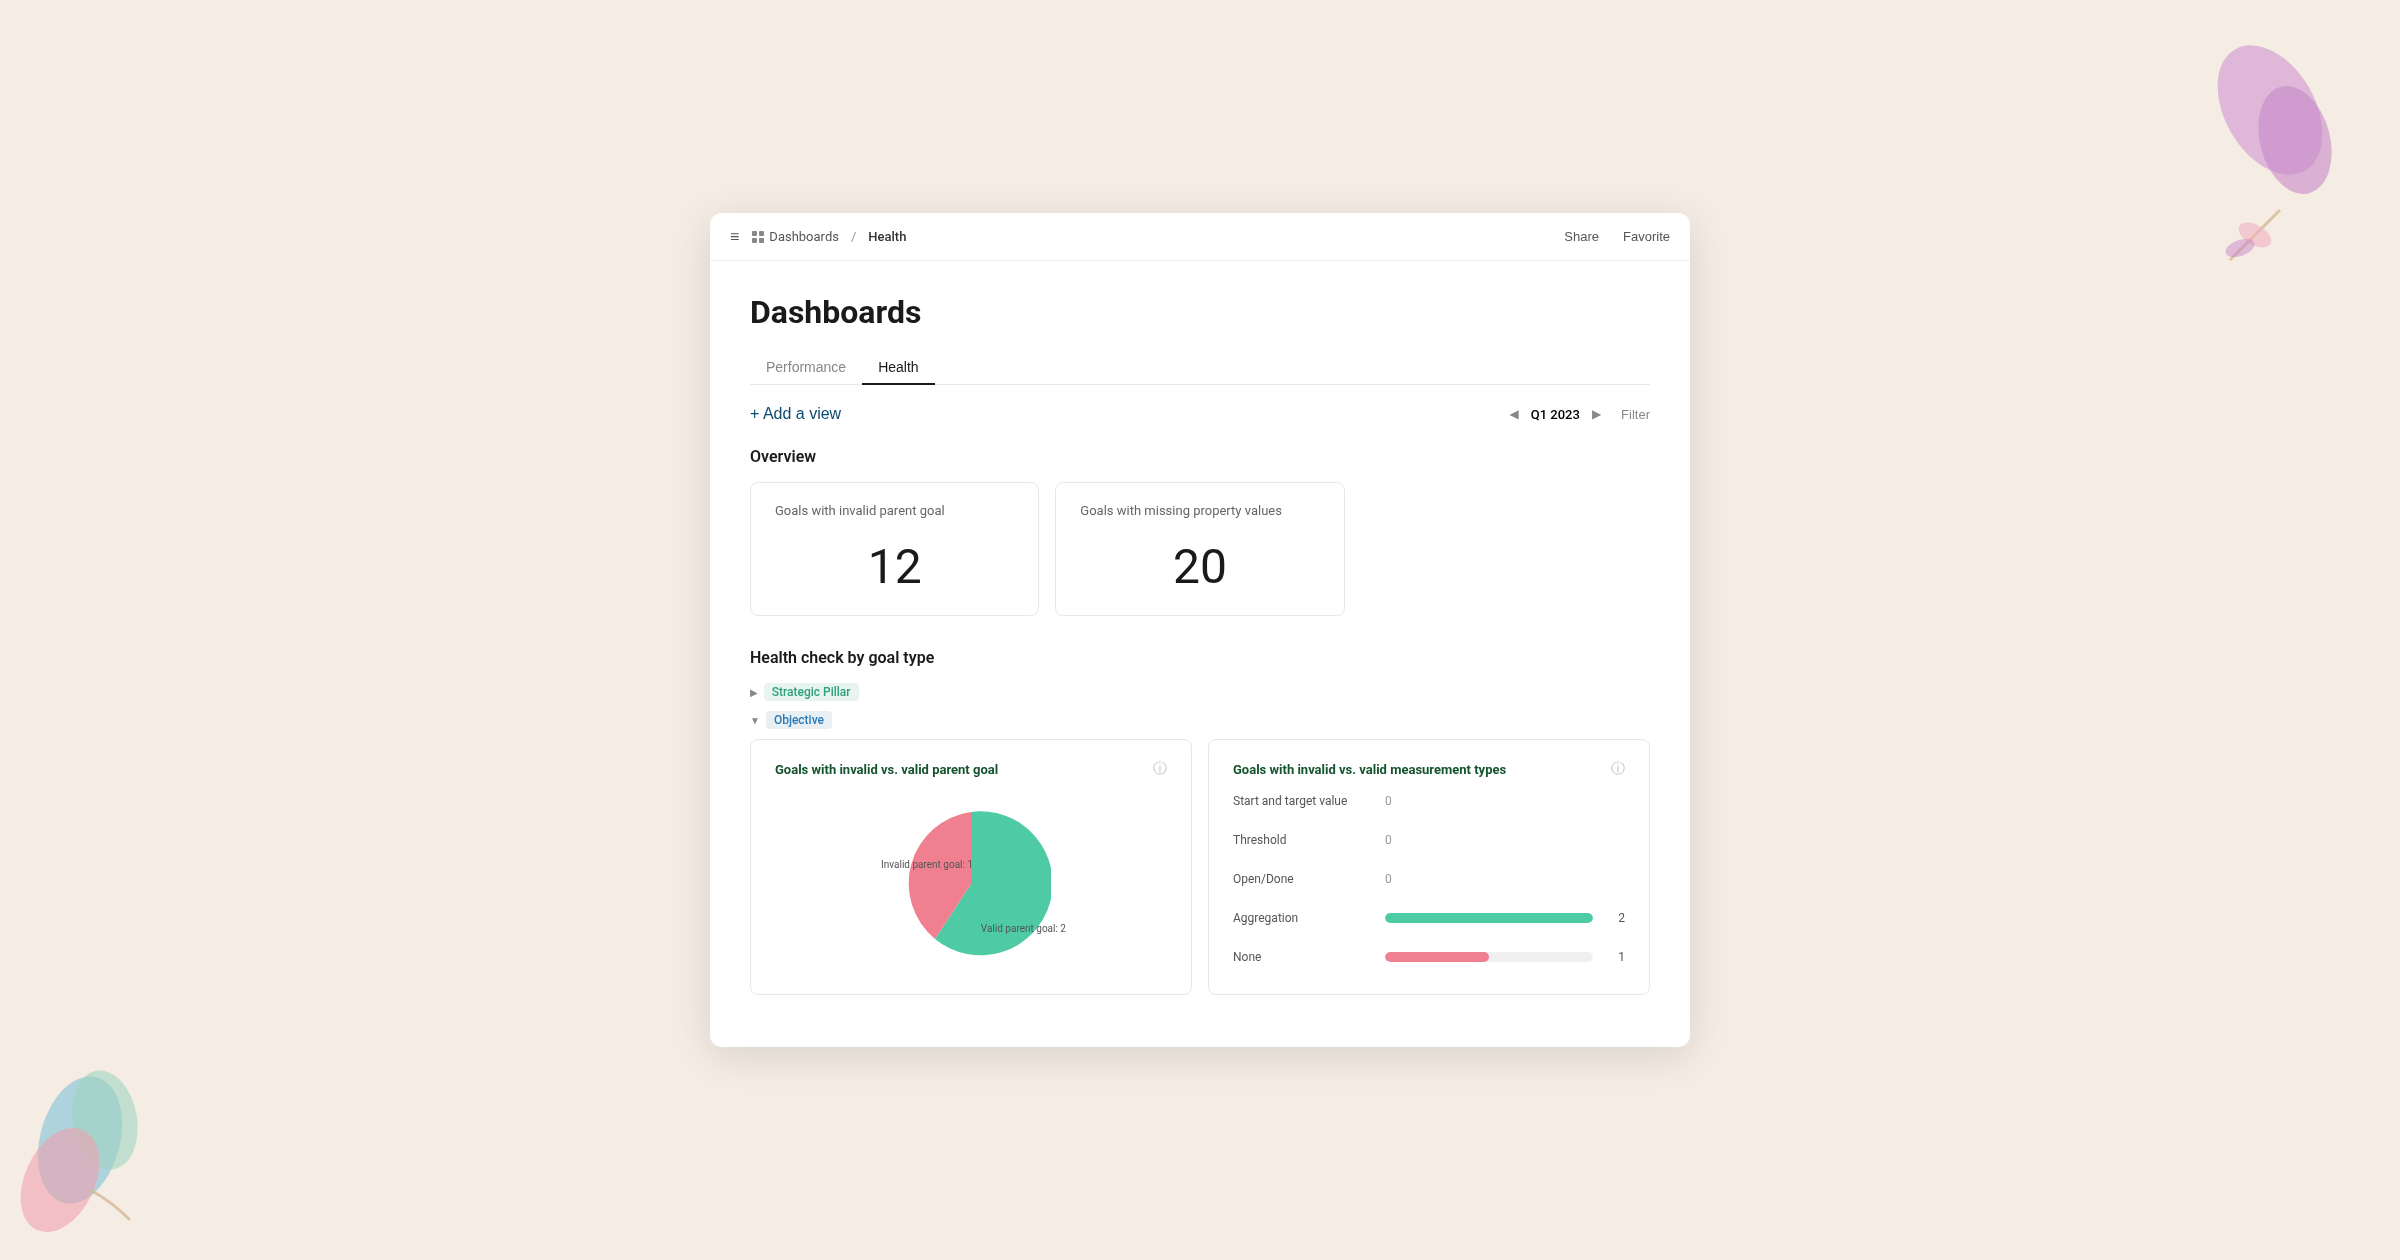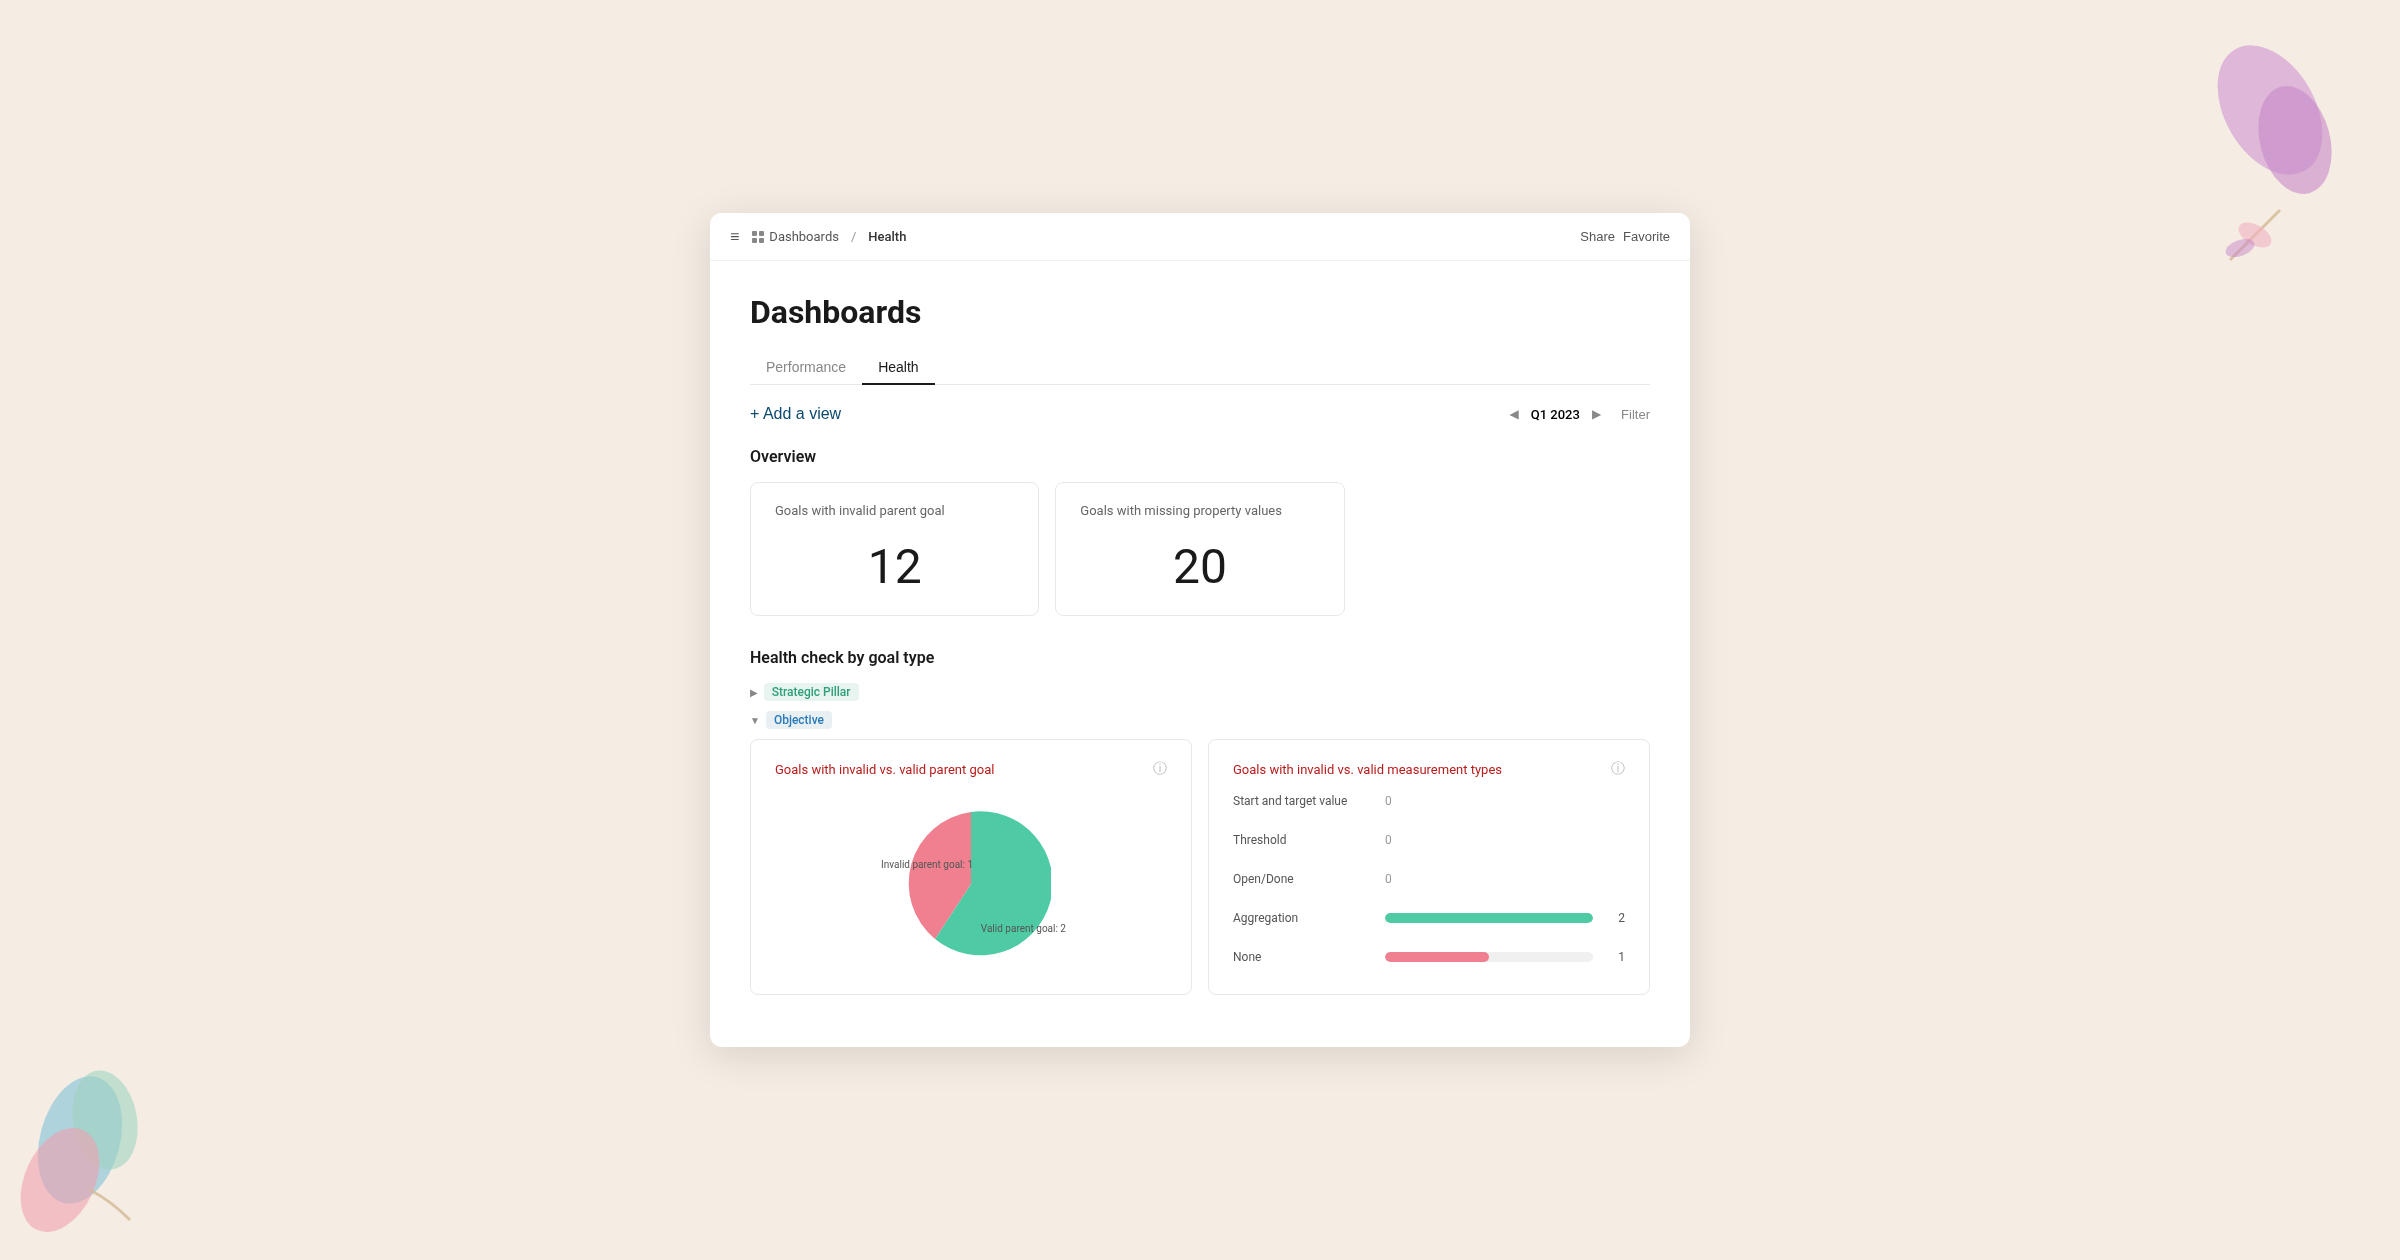--- a/index.html
+++ b/index.html
@@ -76,21 +76,21 @@
       color: #555;
       cursor: pointer;
     }
     .breadcrumb-current {
       color: #333;
       font-weight: 500;
     }
     .top-bar-right {
       display: flex;
       align-items: center;
-      gap: 8px;
+      gap: 24px;
     }
     .top-bar-btn {
       font-size: 13px;
       color: #555;
       cursor: pointer;
       background: none;
       border: none;
       padding: 0;
     }
 
@@ -250,22 +250,22 @@
       padding: 20px 24px;
     }
     .chart-card-header {
       display: flex;
       align-items: center;
       justify-content: space-between;
       margin-bottom: 16px;
     }
     .chart-card-title {
       font-size: 13px;
-      color: #b91c1c;
-      font-weight: 400;
+      color: #14532d;
+      font-weight: 700;
     }
     .info-icon {
       color: #bbb;
       font-size: 14px;
       cursor: pointer;
     }
 
     
     .pie-container {
       display: flex;

